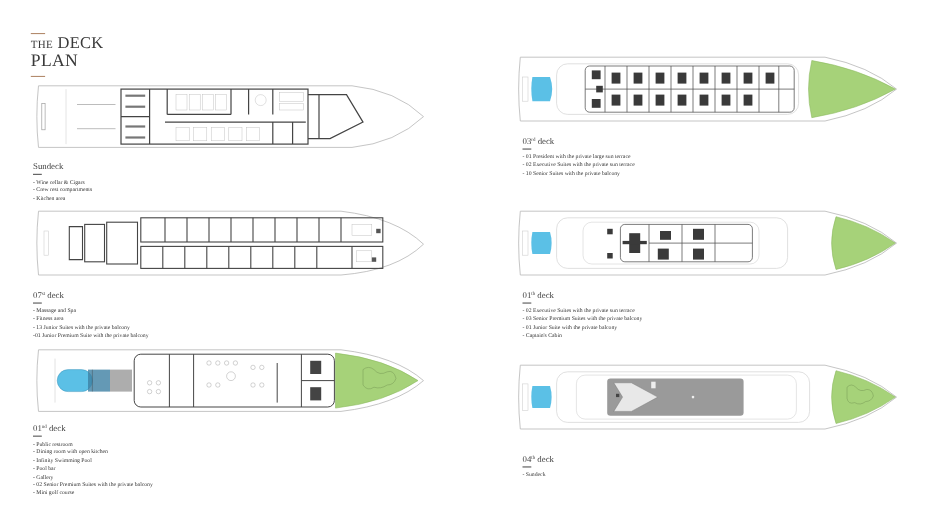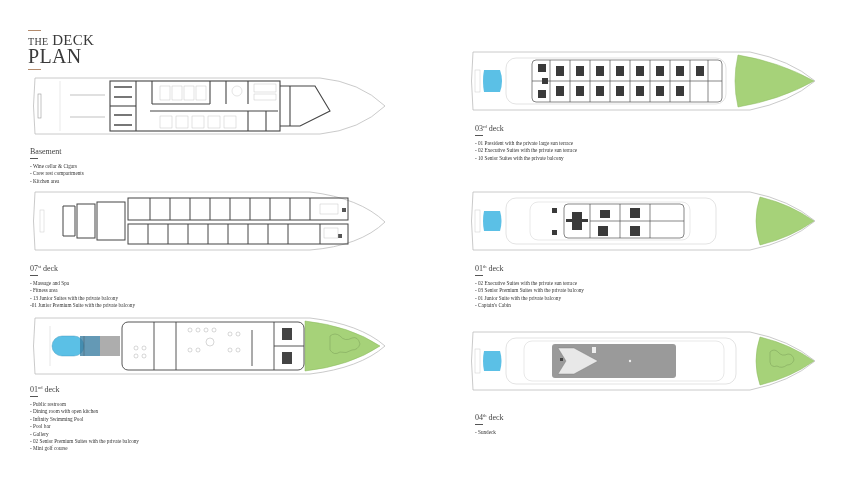--- a/index.html
+++ b/index.html
@@ -3,21 +3,21 @@
 <meta charset="utf-8">
 <style>
   * { margin: 0; padding: 0; box-sizing: border-box; }
   html, body { width: 848px; height: 477px; background: #ffffff; overflow: hidden; }
   body { position: relative; font-family: "Liberation Serif", "DejaVu Serif", serif; color: #333; }
 
   .title-block { position: absolute; left: 28px; top: 30px; }
   .title-rule { width: 13px; height: 1px; background: #b38b6d; }
   .title-line1 { margin-top: 2px; font-size: 15px; line-height: 14px; color: #3a3a3a; letter-spacing: 0.2px; }
   .title-line1 .small { font-size: 10px; letter-spacing: 0.3px; }
-  .title-line2 { font-size: 20px; line-height: 14px; color: #3a3a3a; letter-spacing: 0.3px; }
+  .title-line2 { font-size: 16px; line-height: 14px; color: #3a3a3a; letter-spacing: 0.3px; }
   .title-rule.bottom { margin-top: 6px; }
 
   .deck { position: absolute; }
   .deck svg { display: block; }
   .caption { position: absolute; }
   .deck-title { font-size: 8px; color: #444; line-height: 10px; }
   .deck-title sup { font-size: 4.5px; vertical-align: 3px; }
   .deck-title-rule { width: 8px; height: 1px; background: #555; margin-top: 1px; }
   .feature-list { list-style: none; margin-top: 4px; }
   .feature-list li { font-size: 5.2px; line-height: 7.4px; color: #333; white-space: nowrap; }
@@ -75,21 +75,21 @@
     </g>
     <g fill="#777">
       <rect x="84" y="10" width="18" height="2"></rect>
         <rect x="84" y="20" width="18" height="2"></rect>
         <rect x="84" y="38" width="18" height="2"></rect>
         <rect x="84" y="48" width="18" height="2"></rect>
     </g>
   </svg>
 </div>
 <div class="caption" style="left:30px; top:147px;">
-  <div class="deck-title">Basement</div>
+  <div class="deck-title">Sundeck</div>
   <div class="deck-title-rule"></div>
   <ul class="feature-list">
     <li>- Wine cellar &amp; Cigars</li>
     <li>- Crew rest compartments</li>
     <li>- Kitchen area</li>
   </ul>
 </div>
 
 <div class="deck" style="left:30px; top:190px;">
   <svg width="360" height="62" viewBox="0 0 360 62">

